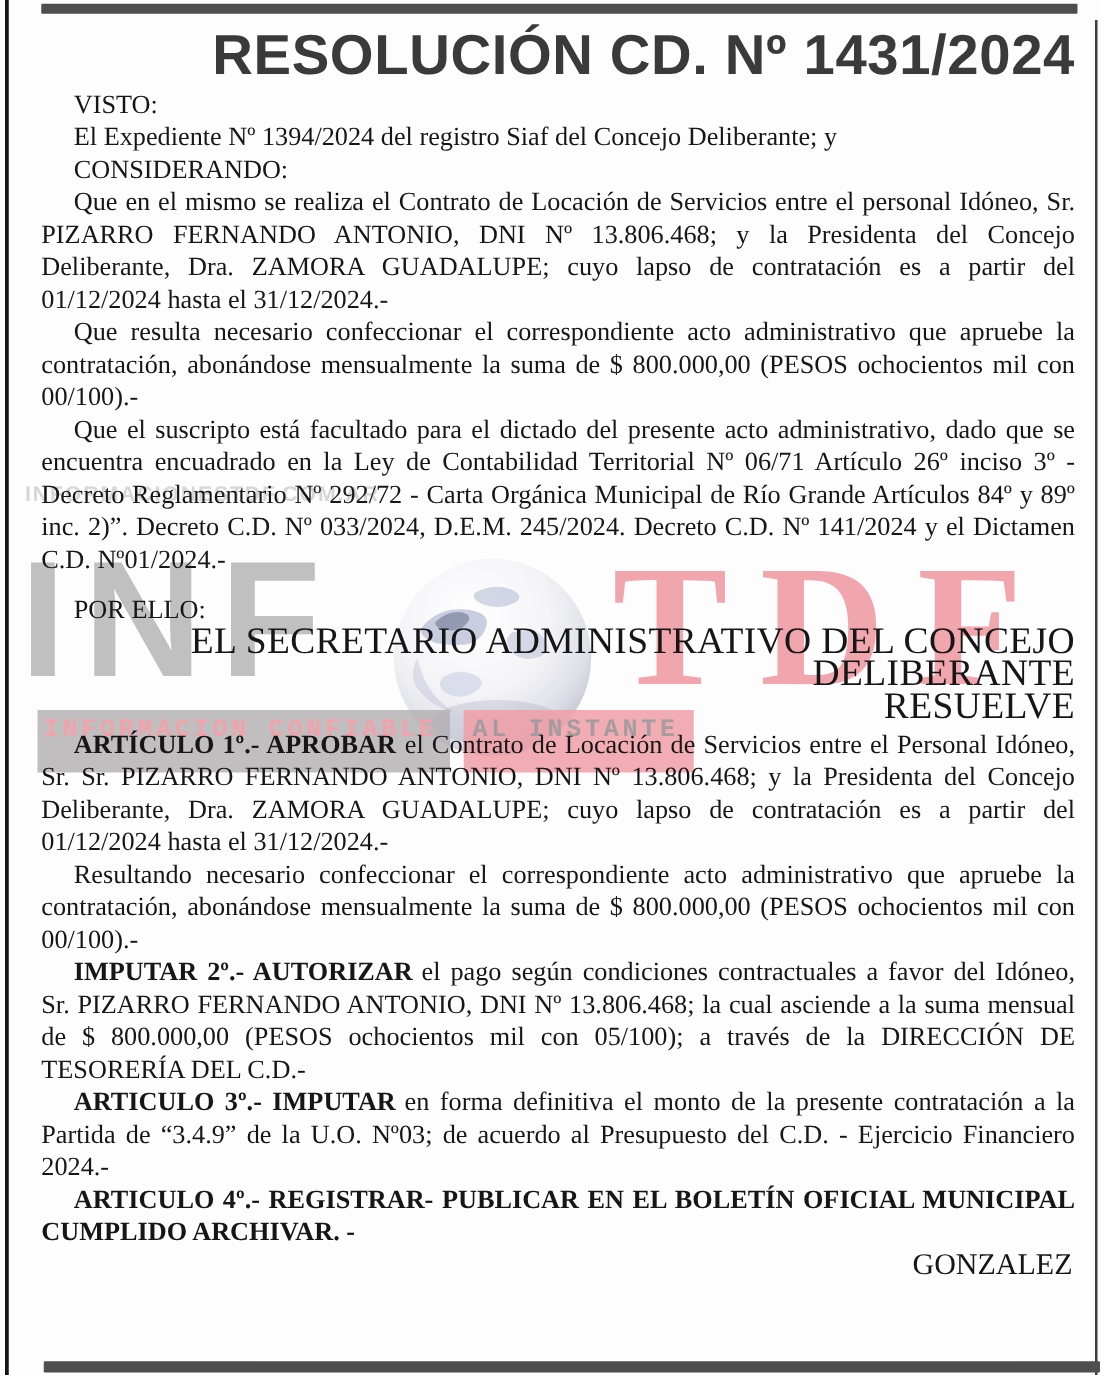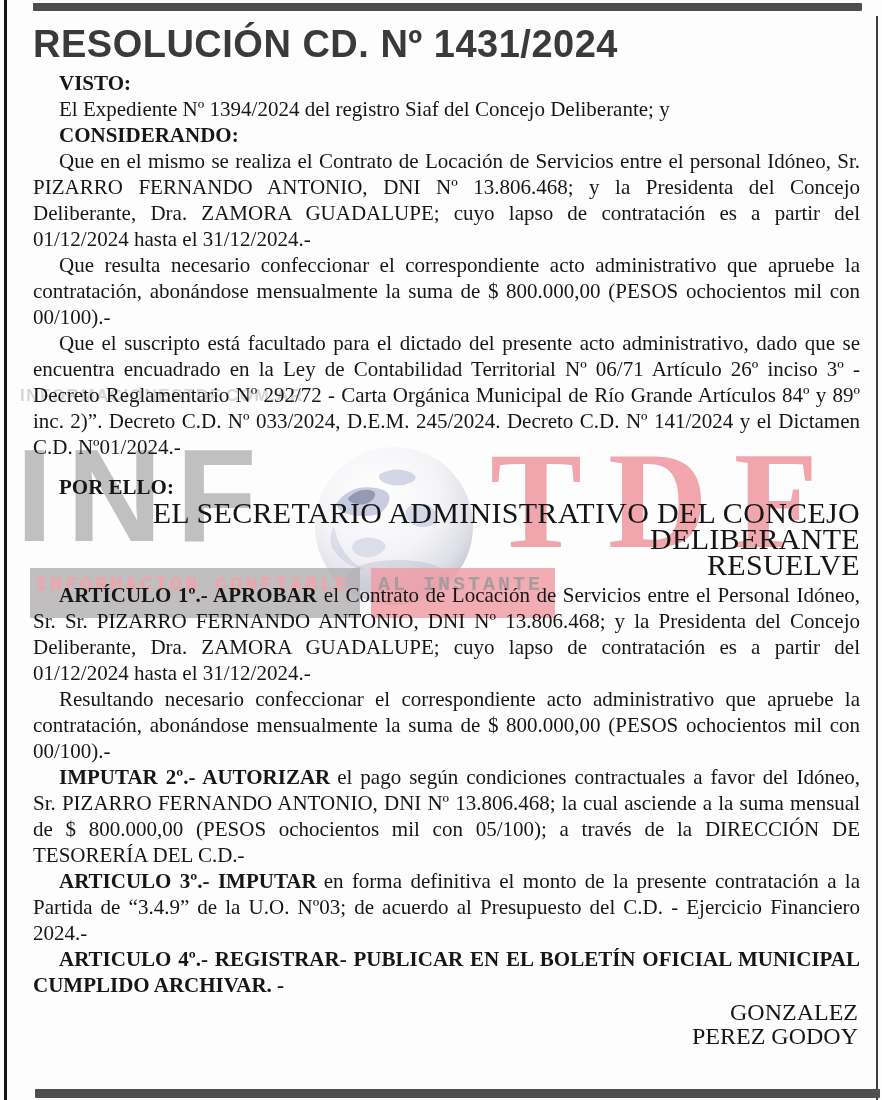--- a/index.html
+++ b/index.html
@@ -42,28 +42,28 @@
     left:30px;top:568px;display:flex;
     font-family:Liberation Mono, monospace;font-weight:bold;
     font-size:20px;line-height:34px;letter-spacing:3px;border-radius:10px;
   }
   .wm-band .seg1{background:rgba(178,174,176,0.80);color:rgba(244,160,170,0.95);padding:0 10px 0 5px;}
   .wm-band .seg2{background:rgba(240,158,166,0.85);color:rgba(158,154,156,0.92);padding:0 12px 16px 7px;margin-left:11px;}
 
   
   .content{position:absolute;left:33px;top:24px;width:827px;z-index:2;}
   .title{
-    margin:0 0 6px 0;text-align:left;
+    margin:0 0 6px 0;text-align:right;
     font-family:"Liberation Sans", sans-serif;font-weight:bold;
-    font-size:38px;line-height:40px;color:#3a3a3a;letter-spacing:0.5px;
+    font-size:45px;line-height:40px;color:#3a3a3a;letter-spacing:0.5px;
   }
   .para{margin:0;font-size:21px;line-height:26px;text-align:justify;text-indent:26px;}
   .para.noj{text-align:left;}
   .para b{margin-right:7px;}
-  .bold{font-weight:bold;}
+  .bold{font-weight:normal;}
   .por-ello{margin-top:14px;}
   .center-bold{margin:0;text-align:right;font-weight:normal;font-size:30px;line-height:26px;letter-spacing:0.3px;}
   .resuelve{margin-bottom:4px;}
   .sig{margin:4px 2px 0 0;text-align:right;font-size:24px;line-height:20px;}
 </style>
 </head>
 <body>
 
 <div class="page">
 
@@ -126,16 +126,15 @@
     </p>
     <p class="para">
       <b>ARTICULO 3º.- IMPUTAR</b><span>en forma definitiva el monto de la presente contratación a la Partida de “3.4.9” de la U.O. Nº03; de acuerdo al Presupuesto del C.D. - Ejercicio Financiero 2024.-</span>
     </p>
     <p class="para">
       <b>ARTICULO 4º.- REGISTRAR- PUBLICAR EN EL BOLETÍN OFICIAL MUNICIPAL CUMPLIDO ARCHIVAR. -</b><span></span>
     </p>
 
 
     <p class="sig">GONZALEZ</p>
-    <p class="sig">PEREZ GODOY</p>
   </div>
 
 </div>
 
 </body></html>

